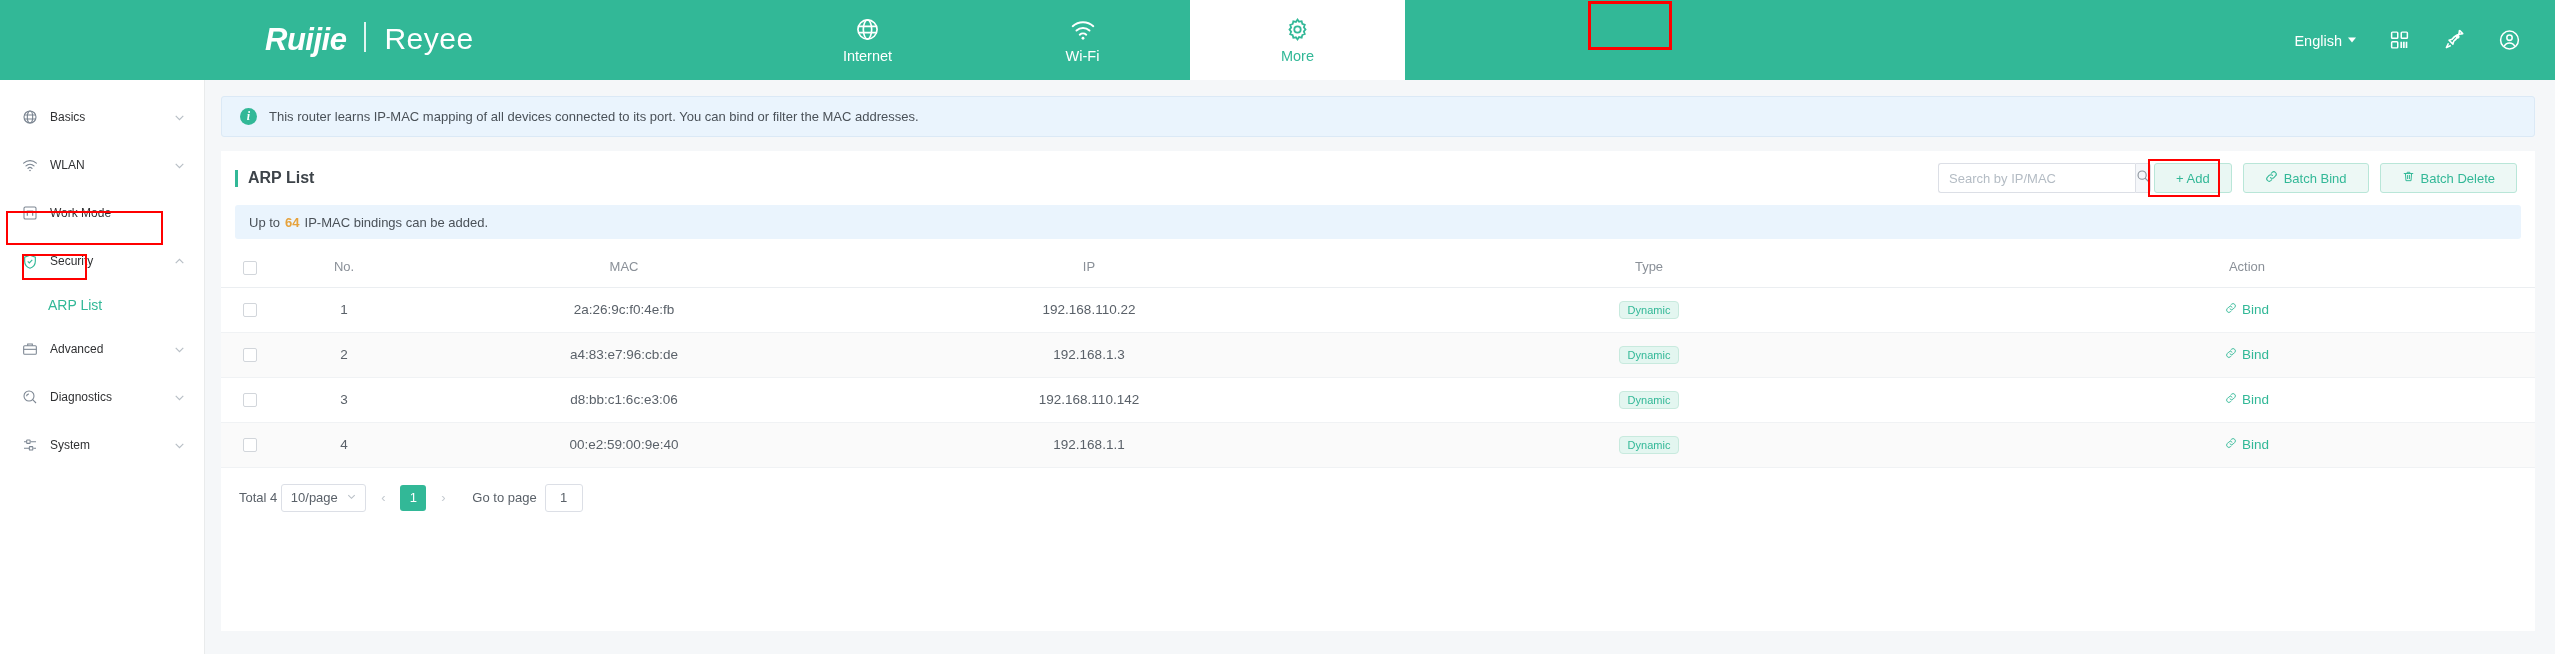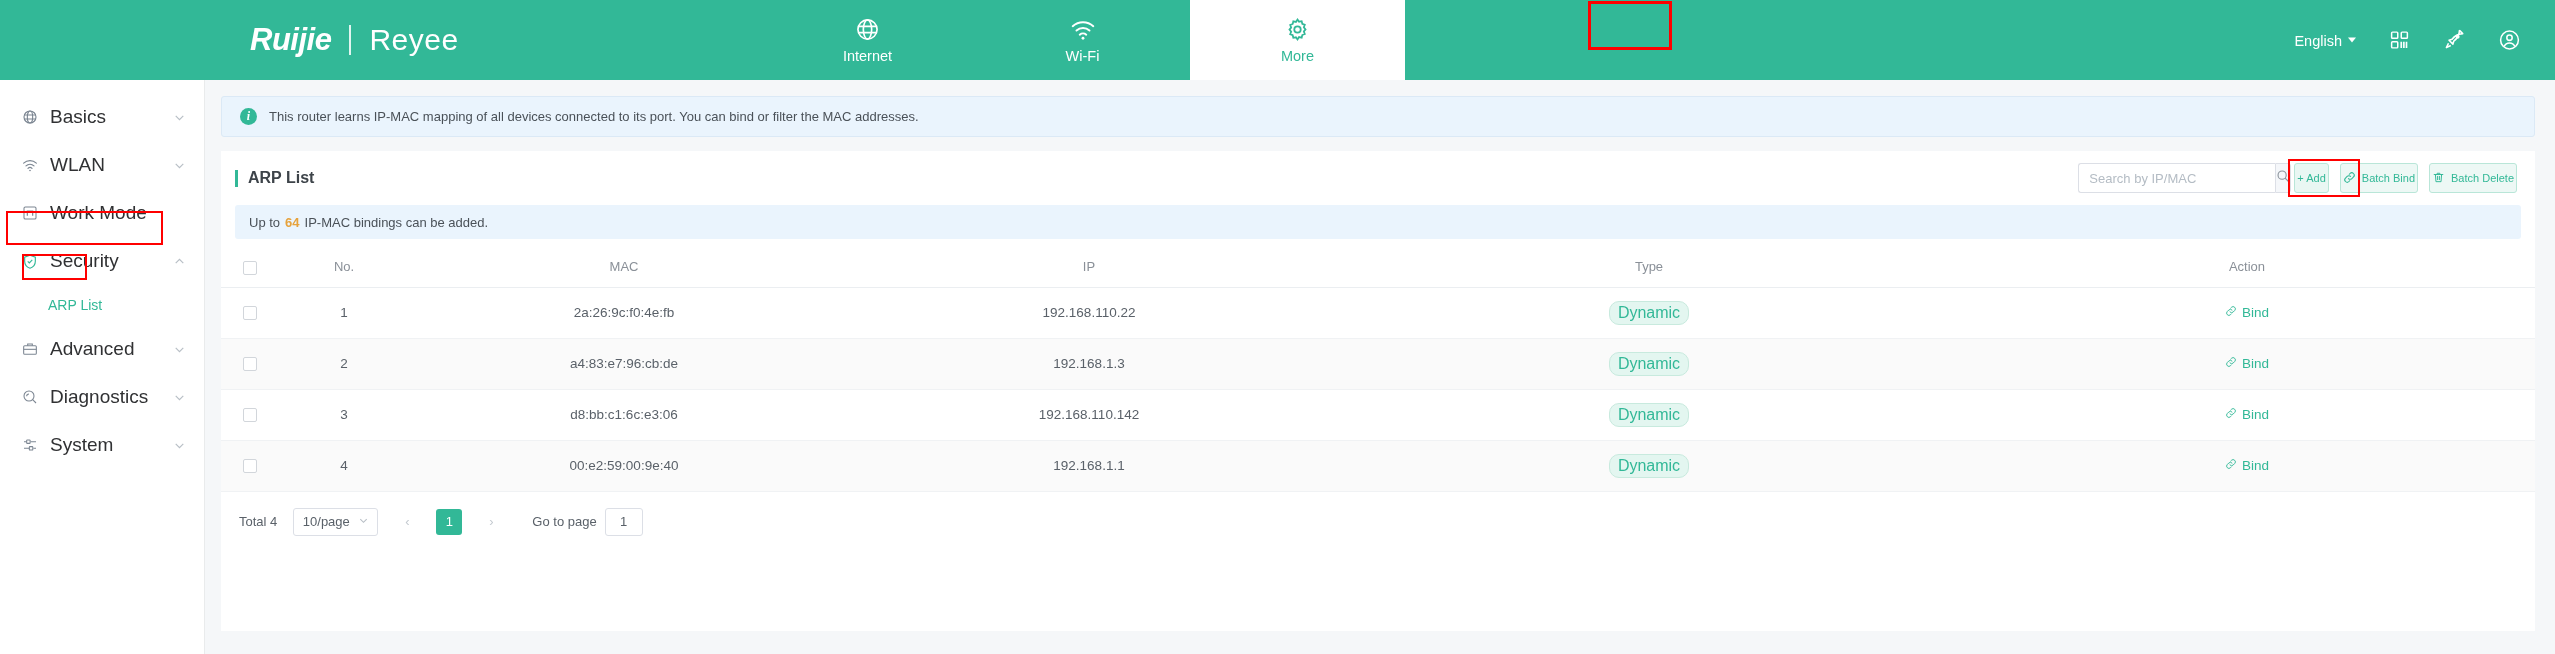--- a/index.html
+++ b/index.html
@@ -8,22 +8,22 @@
     font-family: "Liberation Sans", sans-serif;
     background: #f5f7f9; overflow: hidden;
   }
 
   
   .topbar {
     height: 80px; background: #32b897; position: relative;
     display: flex; align-items: center;
   }
   .logo-wrap {
-    position: absolute; left: 250px; top: 50%; transform: translateY(-50%);
-    display: flex; align-items: center; gap: 18px;
+    position: absolute; left: 265px; top: 50%; transform: translateY(-50%);
+    display: flex; gap: 18px;
   }
   .logo-ruijie {
     color: #fff; font-size: 31px; font-weight: bold; font-style: italic;
     letter-spacing: -0.5px; font-family: "Liberation Sans", sans-serif;
   }
   .logo-div { width: 2px; height: 30px; background: rgba(255,255,255,.85); }
   .logo-reyee { color: #fff; font-size: 30px; letter-spacing: 0.5px; }
 
   .navrow {
     position: absolute; left: 760px; top: 0; height: 80px;
@@ -59,21 +59,21 @@
 
   .sidebar {
     width: 205px; background: #fff; border-right: 1px solid #e9ebec;
     padding-top: 13px; flex-shrink: 0; position: relative;
   }
   .side-item {
     height: 48px; display: flex; align-items: center;
     padding: 0 18px 0 22px; cursor: pointer; position: relative;
   }
   .side-ico { width: 24px; display: flex; align-items: center; color: #7c8692; }
-  .side-label { flex: 1; font-size: 19px; color: #303133; margin-left: 4px; }
+  .side-label { flex: 1; font-size: 12px; color: #303133; margin-left: 4px; }
   .chev { color: #b8bfc6; display: flex; align-items: center; }
   .side-sub {
     height: 40px; display: flex; align-items: center;
     padding-left: 48px; cursor: pointer; position: relative;
   }
   .side-sub .sublabel { font-size: 14px; color: #32b897; }
   .redbox { position: absolute; border: 2.5px solid #ff0000; pointer-events: none; }
   #rb-security { left: 6px; top: 131px; width: 157px; height: 34px; }
   #rb-arplist { left: 22px; top: 174px; width: 65px; height: 26px; }
 
@@ -108,23 +108,23 @@
     border-radius: 3px 0 0 3px; padding: 0 10px; font-size: 13px;
     color: #5a6169; outline: none; font-family: "Liberation Sans", sans-serif;
   }
   .searchbox input::placeholder { color: #b4bcc4; }
   .searchbtn {
     width: 34px; border: 1px solid #dcdfe6; border-radius: 0 3px 3px 0;
     background: #f5f7fa; display: flex; align-items: center;
     justify-content: center; cursor: pointer; color: #8b939b;
   }
   .tbtn {
-    height: 30px; padding: 0 2px; border-radius: 3px;
+    height: 30px; padding: 0 21px; border-radius: 3px;
     border: 1px solid #b9e6d8; background: #e9f7f3; color: #32b897;
-    font-size: 11px; display: flex; align-items: center; gap: 6px;
+    font-size: 13px; display: flex; align-items: center; gap: 6px;
     cursor: pointer; white-space: nowrap;
   }
   .tbtn.plain { background: #edf8f5; }
   #rb-add { position: absolute; border: 2.5px solid #ff0000; left: 210px; top: -4px; width: 72px; height: 38px; pointer-events: none; }
 
   
   .notice {
     margin: 0 14px; background: #eaf4fd; border-radius: 3px; height: 34px;
     display: flex; align-items: center; padding: 0 14px; font-size: 13px; color: #4a5158;
   }
@@ -146,31 +146,31 @@
   .col-mac { width: 430px; }
   .col-ip { width: 500px; }
   .col-type { width: 620px; }
   .cbox {
     width: 14px; height: 14px; border: 1px solid #d2d6db;
     border-radius: 2px; background: #fff; display: inline-block;
     vertical-align: middle; cursor: pointer;
   }
   .badge {
     display: inline-block; background: #e3f6f0; color: #32b897;
-    border: 1px solid #c8eade; border-radius: 10px;
-    font-size: 16px; padding: 2px 8px;
+    border: 1px solid #c8eade; border-radius: 4px;
+    font-size: 11px; padding: 2px 8px;
   }
   .bindlink {
     color: #32b897; font-size: 13.5px; cursor: pointer;
     display: inline-flex; align-items: center; gap: 5px;
   }
 
   
   .pager {
-    display: flex; align-items: center; gap: 16px;
+    display: flex; align-items: center; gap: 4px;
     padding: 16px 0 10px 18px; font-size: 13px; color: #5a6169;
   }
   .pagesize {
     height: 28px; width: 85px; border: 1px solid #dcdfe6; border-radius: 3px;
     display: flex; align-items: center; justify-content: center; gap: 8px;
     font-size: 13px; color: #5a6169; cursor: pointer;
   }
   .parrow {
     width: 26px; height: 26px; display: flex; align-items: center;
     justify-content: center; color: #c4cad0; font-size: 13px; cursor: pointer;

